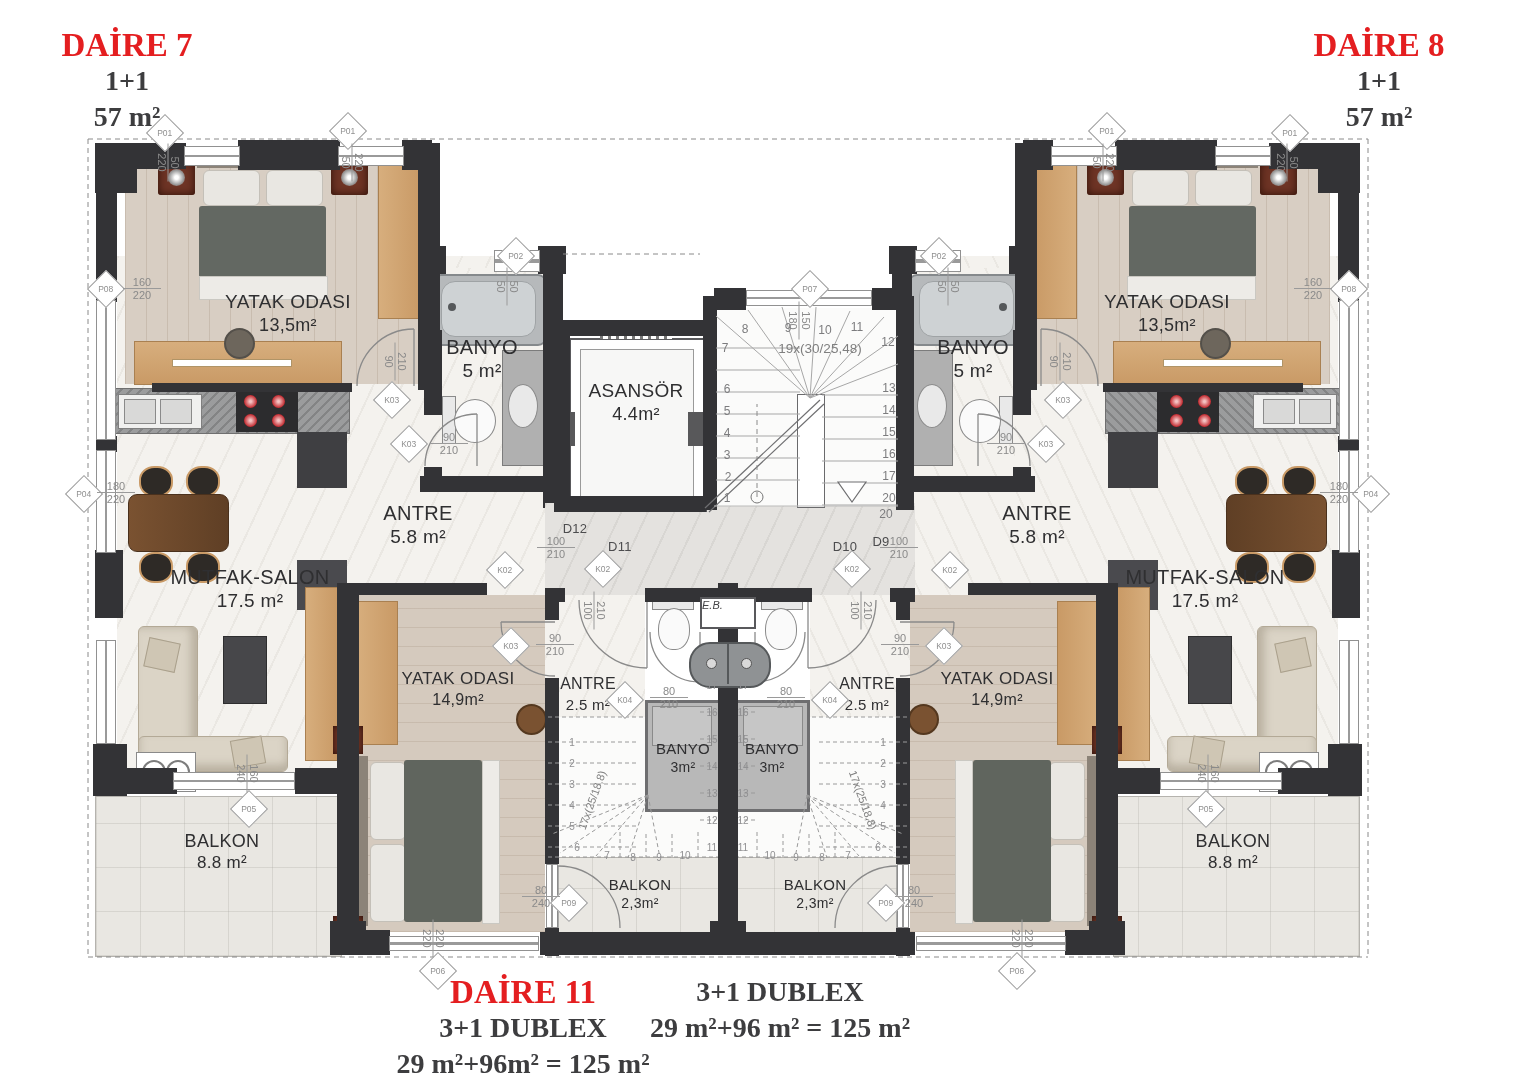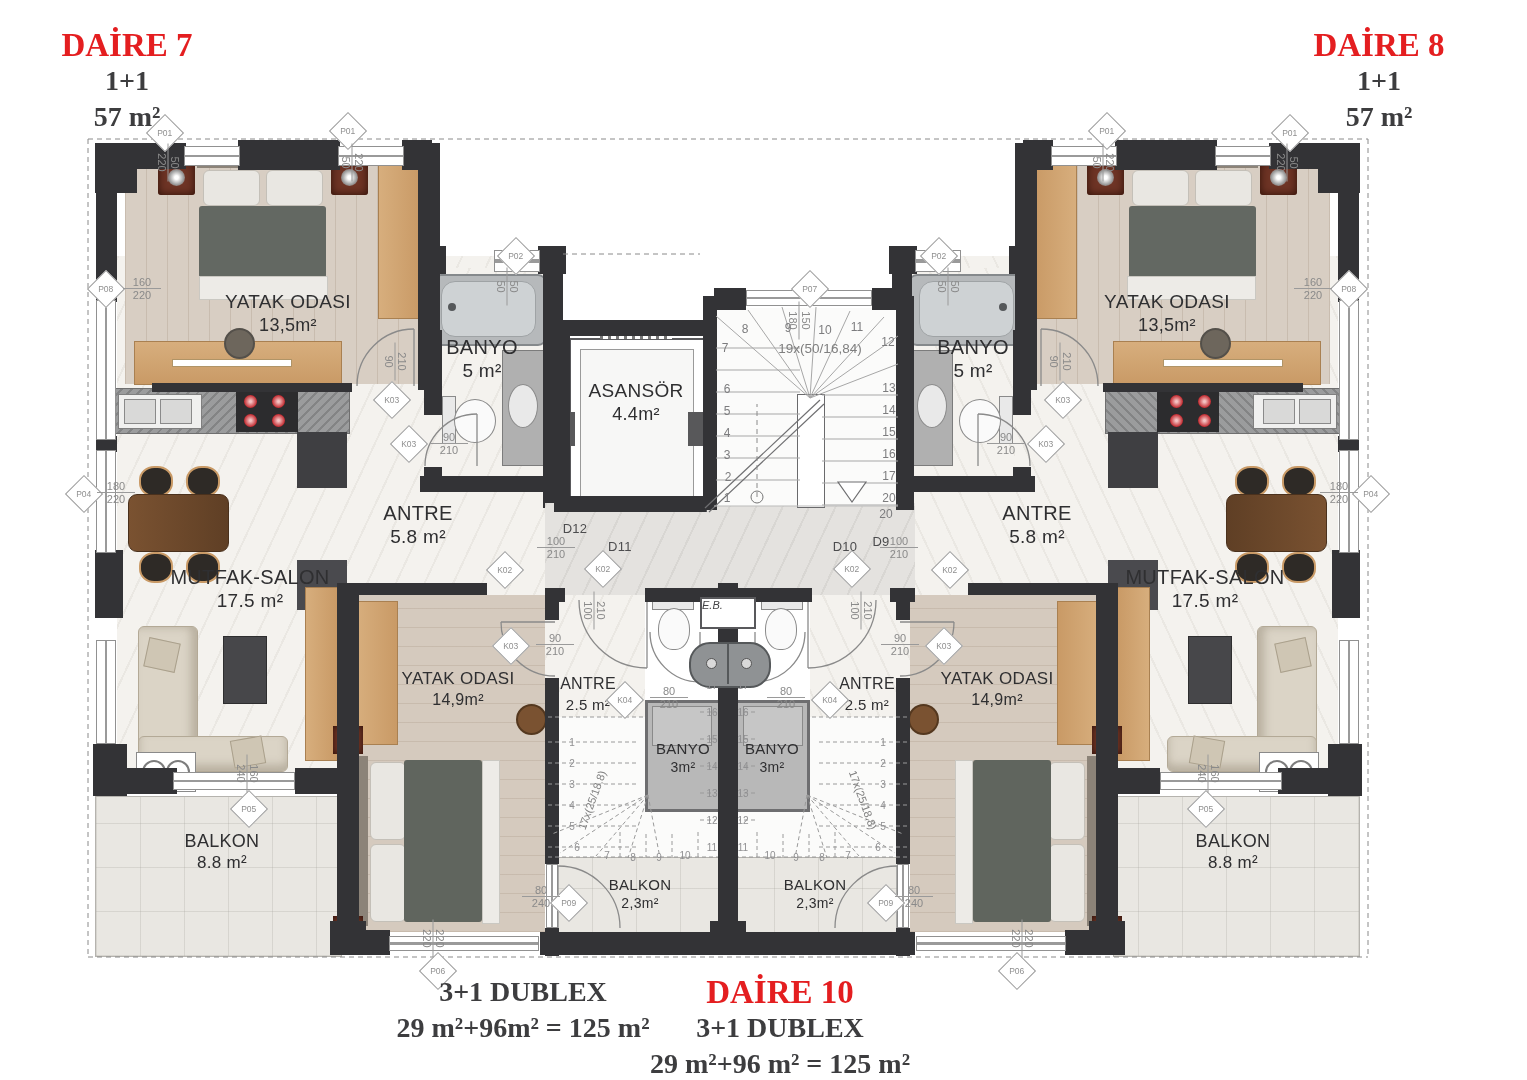--- a/index.html
+++ b/index.html
@@ -730,37 +730,37 @@
       <div class="step" style="left: 712px; top: 793px; font-size: 10px; color: rgb(144, 144, 146);">13</div>
       <div class="step" style="left: 743px; top: 793px; font-size: 10px; color: rgb(144, 144, 146);">13</div>
       <div class="step" style="left: 712px; top: 766px; font-size: 10px; color: rgb(144, 144, 146);">14</div>
       <div class="step" style="left: 743px; top: 766px; font-size: 10px; color: rgb(144, 144, 146);">14</div>
       <div class="step" style="left: 712px; top: 739px; font-size: 10px; color: rgb(144, 144, 146);">15</div>
       <div class="step" style="left: 743px; top: 739px; font-size: 10px; color: rgb(144, 144, 146);">15</div>
       <div class="step" style="left: 712px; top: 712px; font-size: 10px; color: rgb(144, 144, 146);">16</div>
       <div class="step" style="left: 743px; top: 712px; font-size: 10px; color: rgb(144, 144, 146);">16</div>
       <div class="step" style="left: 712px; top: 685px; font-size: 10px; color: rgb(144, 144, 146);">17</div>
       <div class="step" style="left: 743px; top: 685px; font-size: 10px; color: rgb(144, 144, 146);">17</div>
-      <div class="note" style="left: 820px; top: 348px; font-size: 13.5px;">19x(50/16,84)</div>
+      <div class="note" style="left: 820px; top: 348px; font-size: 13.5px;">19x(30/25,48)</div>
       <div class="note" style="left: 592px; top: 800px; font-size: 11px; transform: translate(-50%, -50%) rotate(-70deg);">17x(25/18,8)</div>
       <div class="note" style="left: 863px; top: 800px; font-size: 11px; transform: translate(-50%, -50%) rotate(70deg);">17x(25/18,8)</div>
     </div>
 
   <div class="title" style="left:127px;top:27px">
     <div class="nm" style="color: rgb(228, 30, 32);">DAİRE 7</div>
     <div class="ln">1+1</div>
     <div class="ln">57 m²</div>
   </div>
   <div class="title" style="left:1379px;top:27px">
     <div class="nm" style="color: rgb(228, 30, 32);">DAİRE 8</div>
     <div class="ln">1+1</div>
     <div class="ln">57 m²</div>
   </div>
   <div class="title" style="left:523px;top:974px">
+    <div class="nm" style="color: rgb(228, 30, 32);">DAİRE 11</div>
     <div class="ln">3+1 DUBLEX</div>
     <div class="ln">29 m²+96m² = 125 m²</div>
   </div>
   <div class="title" style="left:780px;top:974px">
-    <div class="nm" style="color: rgb(228, 30, 32);">DAİRE 10</div>
     <div class="ln">3+1 DUBLEX</div>
     <div class="ln">29 m²+96 m² = 125 m²</div>
   </div>
 </div>
 
 </body></html>

